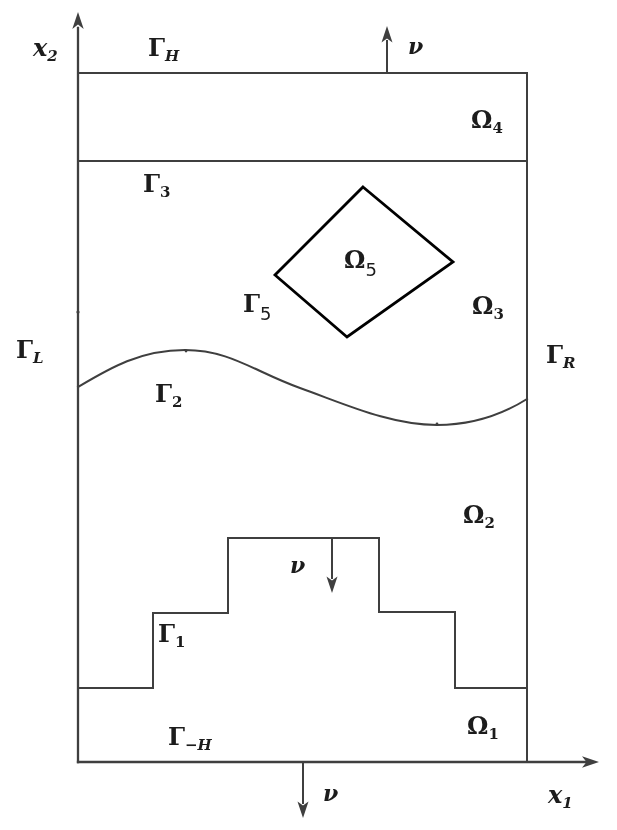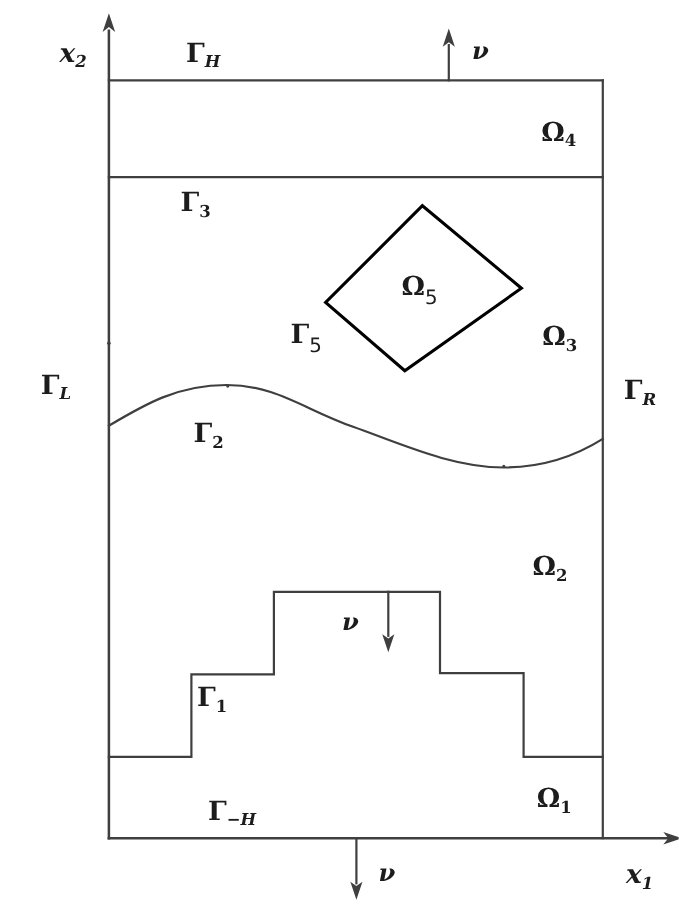--- a/index.html
+++ b/index.html
@@ -8,21 +8,20 @@
     background: #ffffff;
     width: 617px;
     height: 830px;
     overflow: hidden;
     font-family: "DejaVu Serif", serif;
   }
   #figure-wrap {
     width: 535px;
     height: 830px;
     position: relative;
-    padding-left: 21px;
   }
   svg { display: block; }
 
   
   .ln {
     stroke: var(--color-line, #3f3f3f);
     stroke-width: 2;
     fill: none;
     stroke-linecap: square;
     stroke-linejoin: miter;

